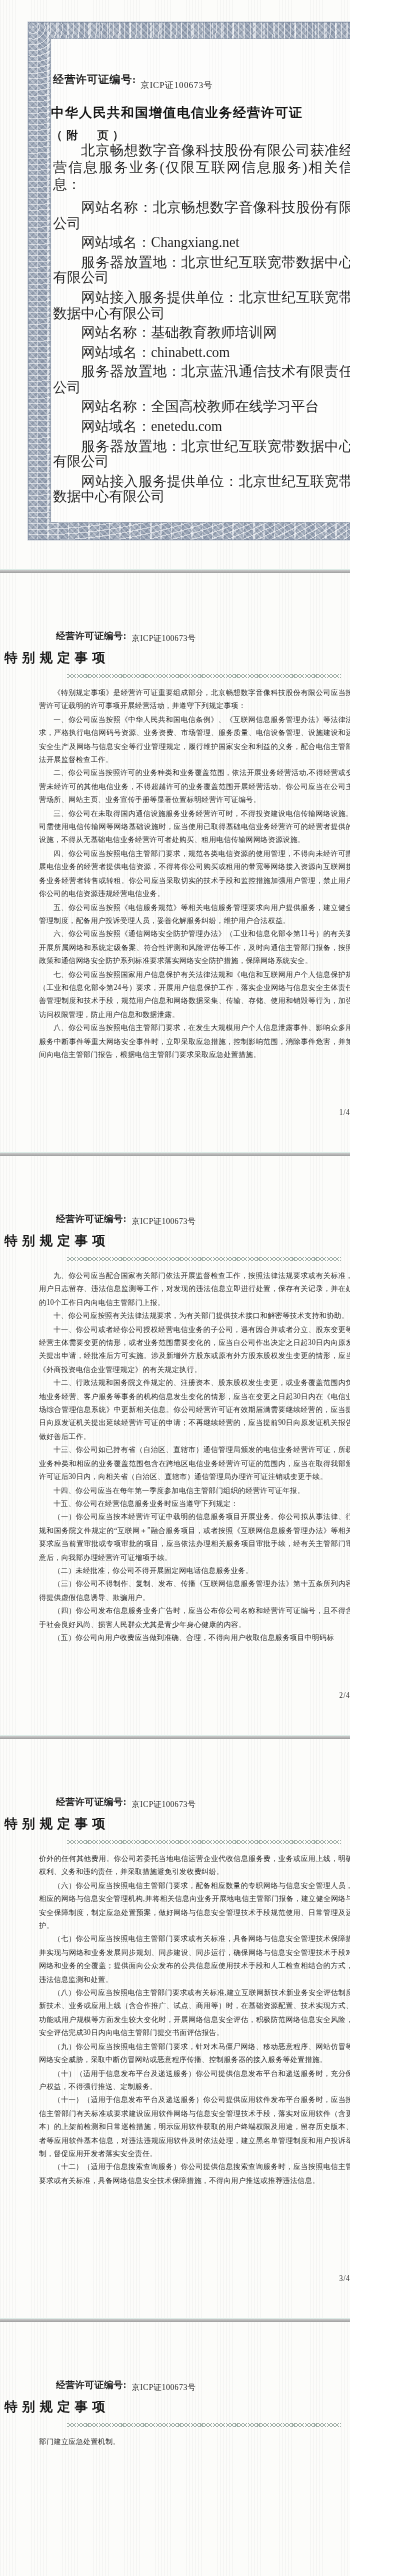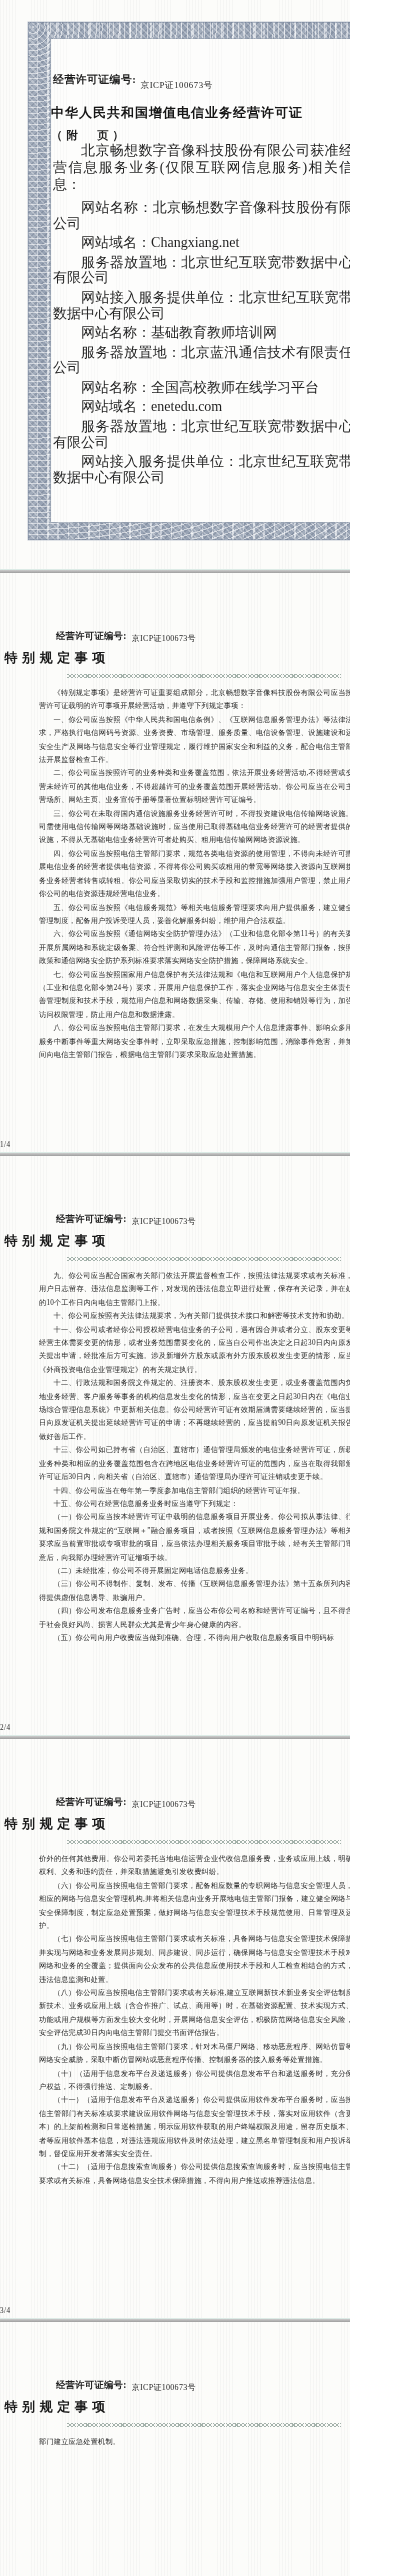--- a/index.html
+++ b/index.html
@@ -54,21 +54,21 @@
   .prov-title{position:absolute;top:76px;left:0;width:100%;text-align:left;font-size:13px;font-weight:700;letter-spacing:.35em;text-indent:.35em;color:#1a1a1a}
   .zigzag{
     position:absolute;top:101px;left:67px;width:274px;height:3.6px;opacity:.8;
     background-image:
       repeating-linear-gradient(135deg, #8fa098 0 0.8px, rgba(0,0,0,0) 0.8px 3.1px),
       repeating-linear-gradient(45deg, #8fa098 0 0.8px, rgba(0,0,0,0) 0.8px 3.1px);
   }
   .prov-body{position:absolute;top:114px;left:39px;width:329px;font-size:7.2px;line-height:13.4px;text-align:justify;letter-spacing:0.2px;color:#222}
   .para{text-indent:2em}
   .para.cont{text-indent:0}
-  .page-number{position:absolute;top:568px;left:0;width:100%;text-align:left;font-size:7.2px;color:#2b2b2b;letter-spacing:0.5px}
+  .page-number{position:absolute;top:536px;left:0;width:100%;text-align:right;font-size:7.2px;color:#2b2b2b;letter-spacing:0.5px}
 </style>
 </head>
 <body>
 
 <div class="canvas">
 
   <section class="page cert-page">
     <div class="cert-frame">
       <div class="cert-inner">
         <div class="cert-header">
@@ -78,20 +78,21 @@
         <h1 class="cert-title">中华人民共和国增值电信业务经营许可证</h1>
         <div class="cert-subtitle">（附　页）</div>
         <div class="cert-textblock">
           <p class="cert-intro">北京畅想数字音像科技股份有限公司获准经营信息服务业务(仅限互联网信息服务)相关信息：</p>
           <div class="cert-entries">
               <p class="cert-entry">网站名称：北京畅想数字音像科技股份有限公司</p>
               <p class="cert-entry">网站域名：Changxiang.net</p>
               <p class="cert-entry">服务器放置地：北京世纪互联宽带数据中心有限公司</p>
               <p class="cert-entry">网站接入服务提供单位：北京世纪互联宽带数据中心有限公司</p>
               <p class="cert-entry">网站名称：基础教育教师培训网</p>
+              <p class="cert-entry">网站域名：chinabett.com</p>
               <p class="cert-entry">服务器放置地：北京蓝汛通信技术有限责任公司</p>
               <p class="cert-entry">网站名称：全国高校教师在线学习平台</p>
               <p class="cert-entry">网站域名：enetedu.com</p>
               <p class="cert-entry">服务器放置地：北京世纪互联宽带数据中心有限公司</p>
               <p class="cert-entry">网站接入服务提供单位：北京世纪互联宽带数据中心有限公司</p>
             </div>
         </div>
       </div>
     </div>
     <div class="page-shadow"></div>

